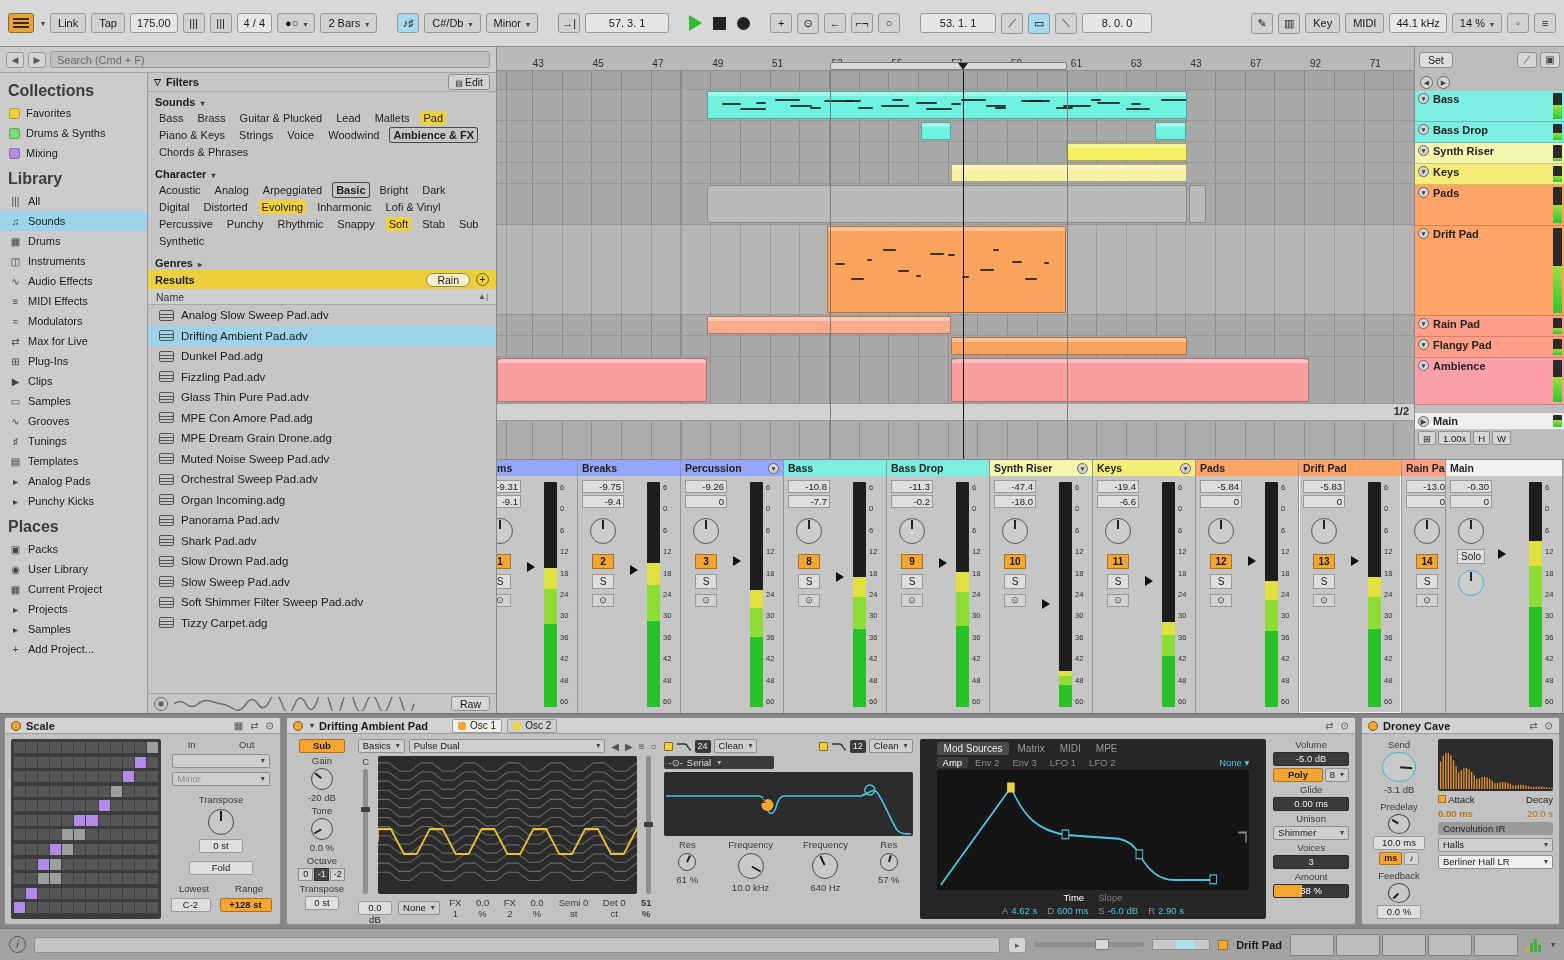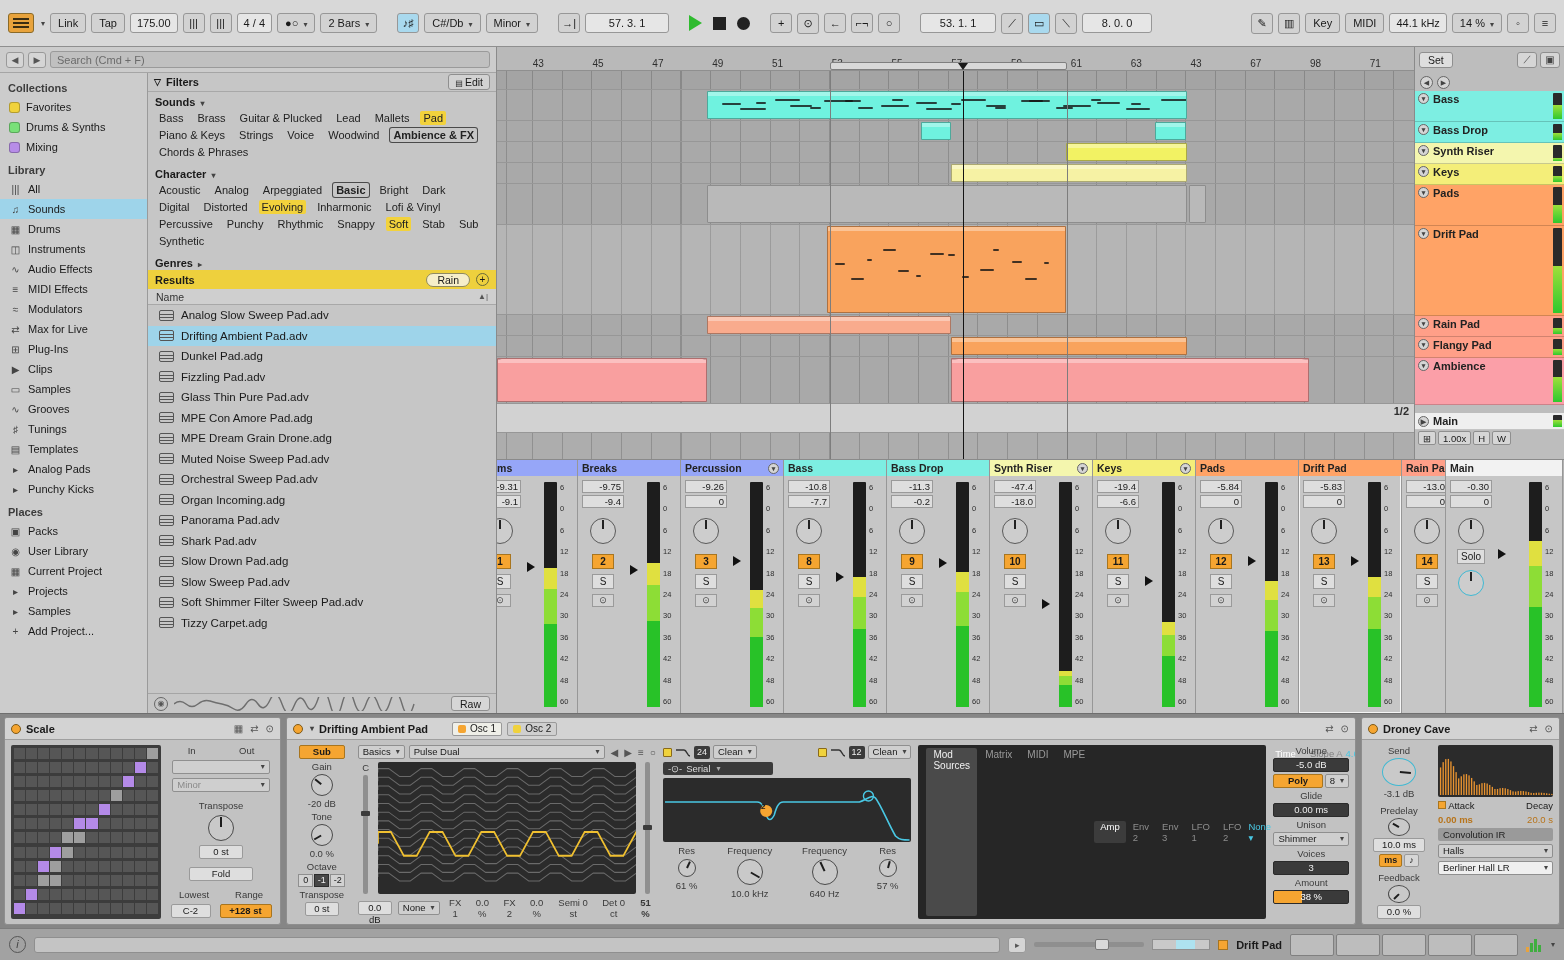--- a/index.html
+++ b/index.html
@@ -26,21 +26,21 @@
   .mid{display:flex;height:666px;flex:none;}
 
   
   .browser{width:497px;flex:none;background:#cccccc;border-right:1px solid #8a8a8a;display:flex;flex-direction:column;}
   .srow{height:26px;display:flex;align-items:center;gap:4px;padding:0 6px;border-bottom:1px solid #a5a5a5;flex:none;}
   .navbtn{width:18px;height:16px;border:1px solid #999;border-radius:3px;background:#d5d5d5;font-size:9px;text-align:center;line-height:14px;color:#555;}
   .srch{flex:1;height:17px;background:#c0c0c0;border:1px solid #9a9a9a;border-radius:3px;font-size:11px;padding:0 6px;color:#333;font-family:"Liberation Sans",sans-serif;}
   .srch::placeholder{color:#6b6b6b;}
   .bbody{flex:1;display:flex;min-height:0;}
   .nav{width:148px;flex:none;border-right:1px solid #9a9a9a;padding-top:2px;overflow:hidden;background:#cccccc;}
-  .nav-h{font-size:11px;font-weight:bold;color:#3c3c3c;margin:7px 8px 3px;}
+  .nav-h{font-size:16px;font-weight:bold;color:#3c3c3c;margin:7px 8px 3px;}
   .nav-item{display:flex;align-items:center;gap:6px;height:20px;padding:0 9px;font-size:11px;white-space:nowrap;}
   .nav-item.sel{background:#9ed4ea;}
   .nav-ic{width:13px;font-size:10px;color:#444;text-align:center;flex:none;}
   .swatch{width:11px;height:11px;border-radius:3px;flex:none;border:1px solid rgba(0,0,0,.25);}
   .fpane{flex:1;display:flex;flex-direction:column;background:#c6c6c6;min-width:0;}
   .fhead{height:19px;display:flex;align-items:center;gap:5px;padding:0 6px;border-bottom:1px solid #a8a8a8;font-size:11px;font-weight:bold;flex:none;}
   .editbtn{margin-left:auto;border:1px solid #8f8f8f;border-radius:3px;background:#d2d2d2;font-size:10.5px;font-weight:normal;padding:1px 6px;}
   .glabel{font-size:11px;font-weight:bold;padding:4px 7px 1px;}
   .tagwrap{display:flex;flex-wrap:wrap;gap:3px 8px;padding:2px 8px 5px;font-size:11px;line-height:14px;}
   .tag{padding:0 3px;border-radius:2px;color:#222;}
@@ -116,40 +116,40 @@
   .mon{width:22px;height:13px;background:#d2d2d2;border:1px solid #9a9a9a;font-size:9px;text-align:center;line-height:11px;color:#444;margin-top:3px;}
   .mwrap{flex:1;position:relative;display:flex;justify-content:flex-end;gap:3px;padding:2px 0;}
   .ftri{position:absolute;left:2px;width:0;height:0;border-left:8px solid #111;border-top:5px solid transparent;border-bottom:5px solid transparent;}
   .meter{width:13px;background:#1d1d1d;position:relative;border-radius:1px;}
   .meter .fill{position:absolute;left:0;right:0;bottom:0;background:linear-gradient(to top,#28c228 0 60%,#8ddd36 60% 85%,#e0e040 85%);}
   .scol{width:14px;display:flex;flex-direction:column;justify-content:space-between;font-size:7.5px;color:#2e2e2e;padding:1px 0;}
 
   
   .devrow{height:215px;flex:none;background:#868686;border-top:1px solid #6e6e6e;display:flex;gap:5px;padding:3px 4px;overflow:hidden;}
   .device{background:#c2c2c2;border:1px solid #8e8e8e;border-radius:3px;display:flex;flex-direction:column;flex:none;overflow:hidden;}
-  .dtitle{height:22px;background:#d3d3d3;border-bottom:1px solid #9f9f9f;display:flex;align-items:center;gap:5px;padding:0 6px;font-size:11px;font-weight:bold;flex:none;}
+  .dtitle{height:16px;background:#d3d3d3;border-bottom:1px solid #9f9f9f;display:flex;align-items:center;gap:5px;padding:0 6px;font-size:11px;font-weight:bold;flex:none;}
   .pwr{width:10px;height:10px;border-radius:50%;background:#f5a531;border:1px solid #7d5a1a;flex:none;}
   .dico{margin-left:2px;font-size:10px;color:#555;font-weight:normal;}
   .osctab{display:flex;align-items:center;gap:4px;border:1px solid #999;border-radius:2px;background:#cfcfcf;padding:0 5px;height:14px;font-size:10px;font-weight:normal;}
   .osctab.on{background:#efefe8;}
   .csq{width:8px;height:8px;border-radius:2px;}
   .dbody{flex:1;display:flex;gap:7px;padding:5px 6px;min-height:0;}
   .dlab{font-size:9.5px;color:#3a3a3a;text-align:center;}
   .dval{background:#dedede;border:1px solid #9a9a9a;font-size:9.5px;text-align:center;padding:0 3px;height:14px;line-height:12px;border-radius:2px;}
   .dval.dark{background:#3a3a3a;border-color:#2a2a2a;color:#eee;}
   .dval.orange{background:#f5a531;border-color:#a8751f;font-weight:bold;}
   .dsel{background:#cfcfcf;border:1px solid #8f8f8f;border-radius:2px;font-size:9.5px;height:14px;line-height:12px;padding:0 4px;display:flex;align-items:center;gap:3px;}
   .knob{border-radius:50%;background:#c9c9c9;border:1.5px solid #4a4a4a;position:relative;}
   .knob i{position:absolute;inset:0;}
   .knob i::before{content:"";position:absolute;left:50%;top:1px;width:2px;height:42%;margin-left:-1px;background:#1d1d1d;}
   .k22{width:22px;height:22px;} .k26{width:26px;height:26px;} .k18{width:18px;height:18px;} .k34{width:34px;height:34px;}
   .col{display:flex;flex-direction:column;align-items:center;gap:3px;}
   .disp{background:#2b2b2b;border-radius:2px;position:relative;overflow:hidden;}
   .dark{color:#ddd;}
-  .modcol{background:#262626;border-radius:2px;color:#ccc;display:flex;flex-direction:row;padding:3px 8px;gap:2px;}
+  .modcol{background:#262626;border-radius:2px;color:#ccc;display:flex;flex-direction:column;padding:3px 17px;gap:2px;}
   .modtabs{display:flex;gap:1px;font-size:10px;}
   .mtab{padding:1px 7px;color:#9a9a9a;border-radius:2px;}
   .mtab.on{background:#4a4a4a;color:#f0f0f0;}
   .envtabs{display:flex;gap:1px;font-size:9.5px;align-items:center;}
   .etab{padding:0 6px;color:#8d8d8d;}
   .etab.on{color:#fff;background:#3c3c3c;border-radius:2px;}
   .cyan{color:#49c8e4;}
   .adsr{display:flex;gap:10px;font-size:9.5px;justify-content:center;}
   .adsr b{color:#8d8d8d;font-weight:normal;margin-right:3px;}
   .tslope{display:flex;gap:14px;justify-content:center;font-size:9.5px;}
@@ -486,21 +486,21 @@
               <span class="barnum" style="left:23.459999999999997%">49</span>
               <span class="barnum" style="left:29.979999999999997%">51</span>
               <span class="barnum" style="left:36.49999999999999%">53</span>
               <span class="barnum" style="left:43.019999999999996%">55</span>
               <span class="barnum" style="left:49.54%">57</span>
               <span class="barnum" style="left:56.059999999999995%">59</span>
               <span class="barnum" style="left:62.57999999999999%">61</span>
               <span class="barnum" style="left:69.1%">63</span>
               <span class="barnum" style="left:75.62%">43</span>
               <span class="barnum" style="left:82.14%">67</span>
-              <span class="barnum" style="left:88.66%">98</span>
+              <span class="barnum" style="left:88.66%">92</span>
               <span class="barnum" style="left:95.18%">71</span>
               <div class="loopbrace" style="left:36.3%;width:25.9%"></div>
               <div class="ph-tri" style="left:50.8%"></div>
             </div>
           <div class="lanes">
               <div class="lane spacer"></div>
               <div class="lane" style="height:31px">
                 <div class="clip" style="left:22.9%;width:52.4%;background:#6ff2df;">
                   <div class="chead"></div>
                   <span class="note" style="left:3%;top:42.5%;width:4%"></span>
@@ -585,21 +585,21 @@
               <div class="lane" style="height:47px">
                 <div class="clip" style="left:0%;width:22.9%;background:#f99f9f;">
                   <div class="chead"></div>
                   <div class="fadeX"></div>
                 </div>
                 <div class="clip" style="left:49.5%;width:39%;background:#f99f9f;">
                   <div class="chead"></div>
                   <div class="fadeX"></div>
                 </div>
               </div>
-              <div class="lane" style="height:29px;background:#d2d2d2;">
+              <div class="lane" style="height:17px;background:#d2d2d2;">
                 <span class="pagelab" style="top:1px">1/2</span>
               </div>
               <div class="vline" style="left:36.3%;background:#7d7d7d;"></div>
               <div class="vline" style="left:62.199999999999996%;background:#7d7d7d;"></div>
               <div class="vline" style="left:50.8%;background:#141414;"></div>
             </div>
         </div>
         <div class="arrR">
           <div class="sbtop">
             <span class="setbtn">Set</span>

